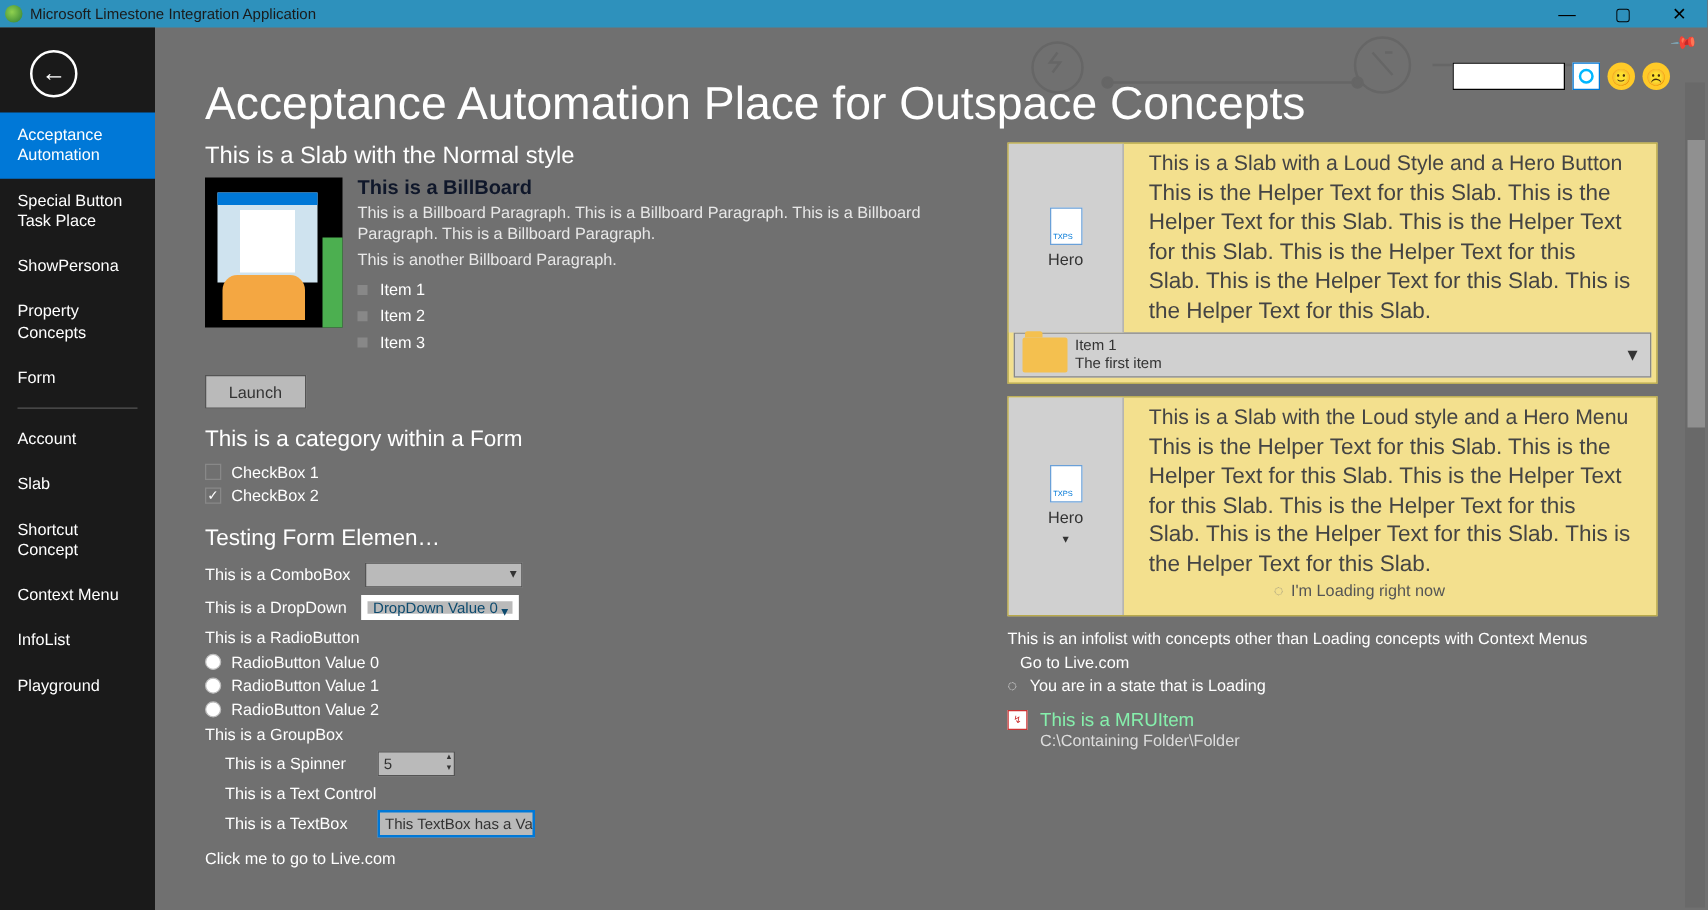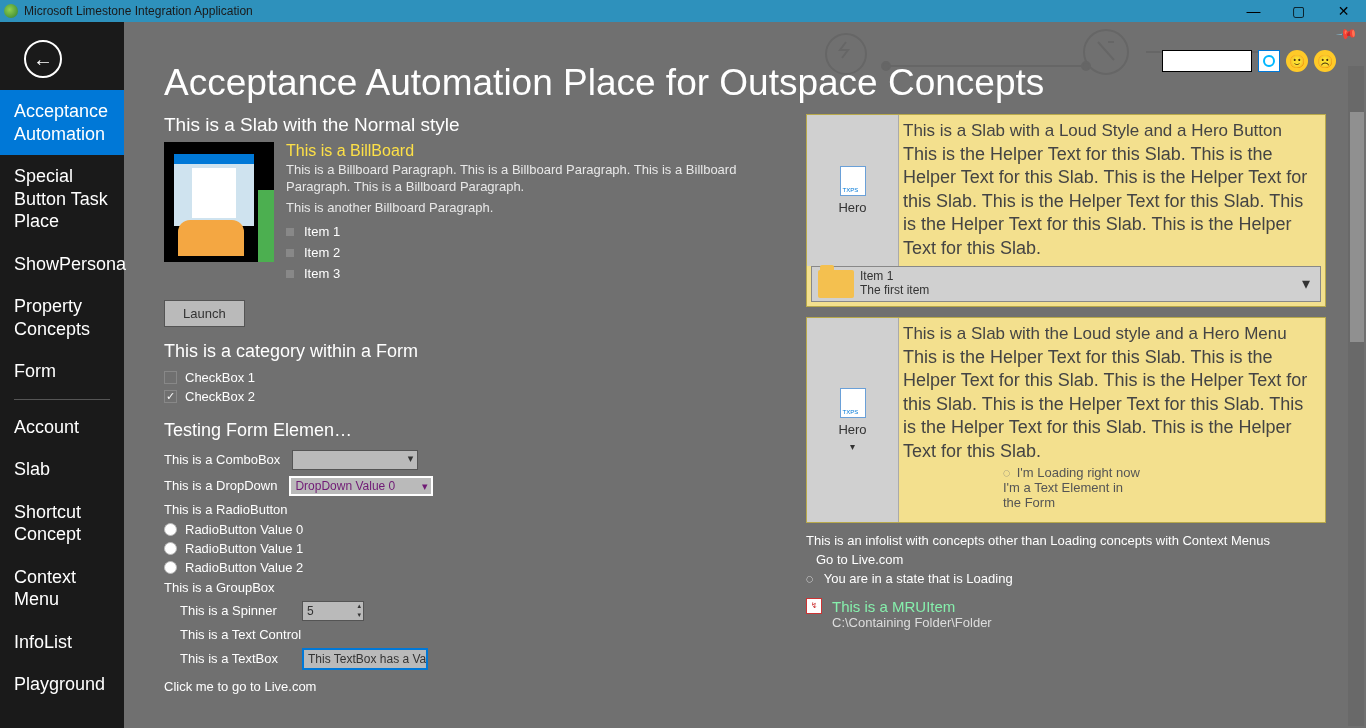--- a/index.html
+++ b/index.html
@@ -4,21 +4,21 @@
 <style>
   * { box-sizing: border-box; margin: 0; padding: 0; }
   body { font-family: "Segoe UI", Tahoma, sans-serif; background: #707070; width: 1366px; height: 728px; overflow: hidden; color: #fff; position: relative; }
   .titlebar { background: #2e91bc; height: 22px; display: flex; align-items: center; padding: 0 4px; font-size: 12px; color: #1a1a1a; }
   .titlebar .ico { width: 14px; height: 14px; margin-right: 6px; border-radius: 50%; background: radial-gradient(circle at 40% 40%, #8fd14f, #2e7d32); }
   .winbtns { position: absolute; right: 0; top: 0; display: flex; }
   .winbtn { width: 45px; height: 22px; display: flex; align-items: center; justify-content: center; font-size: 14px; color: #000; }
   .main { display: flex; height: calc(100% - 22px); }
   .sidebar { width: 124px; background: #1a1a1a; display: flex; flex-direction: column; }
   .backbtn { width: 38px; height: 38px; border: 2px solid #fff; border-radius: 50%; margin: 18px 0 12px 24px; display: flex; align-items: center; justify-content: center; color: #fff; font-size: 20px; }
-  .navitem { padding: 10px 14px; font-size: 18px; color: #fff; line-height: 1.25; cursor: pointer; }
+  .navitem { padding: 10px 14px; font-size: 13px; color: #fff; line-height: 1.25; cursor: pointer; }
   .navitem.active { background: #0078d7; }
   .navsep { border-top: 1px solid #555; margin: 6px 14px; }
   .content { flex: 1; position: relative; overflow: hidden; padding: 0; }
   .header-row { display: flex; align-items: flex-start; padding: 40px 40px 10px 40px; position: relative; }
   .page-title { font-size: 37px; font-weight: 300; color: #fff; }
   .topright { position: absolute; right: 30px; top: 28px; display: flex; align-items: center; gap: 6px; }
   .trbox { width: 90px; height: 22px; background: #fff; border: 1px solid #000; }
   .trsq { width: 22px; height: 22px; background: #fff; border: 1px solid #0078d7; display:flex;align-items:center;justify-content:center; }
   .trsq .ring { width: 12px; height: 12px; border: 2px solid #00b7ff; border-radius: 50%; }
   .face { width: 22px; height: 22px; border-radius: 50%; background: #ffca28; display:flex;align-items:center;justify-content:center;font-size:13px; }
@@ -26,49 +26,49 @@
   .col { flex: 1; min-width: 0; }
   .col-right { flex: 0 0 520px; }
   .slabtitle { font-size: 19px; font-weight: 300; color: #fff; margin-bottom: 6px; }
   .billrow { display: flex; gap: 12px; margin-bottom: 8px; }
   .billimg { width: 110px; height: 120px; background: #000; position: relative; }
   .billimg .win { position: absolute; top: 12px; left: 10px; width: 80px; height: 72px; background: #cfe3ef; border-top: 10px solid #0078d7; }
   .billimg .doc { position:absolute; top:26px; left:28px; width:44px; height:50px; background:#fff; }
   .billimg .hand { position:absolute; bottom:6px; left:14px; width:66px; height:36px; background:#f4a742; border-radius: 12px 12px 0 0; }
   .billimg .bar { position:absolute; right:0; top:48px; width:16px; height:72px; background:#4caf50; }
   .billbody { flex: 1; font-size: 13px; }
-  .billh { font-size: 16px; font-weight: 400; margin-bottom: 2px; color:#fde047; }
+  .billh { font-size: 16px; font-weight: 700; margin-bottom: 2px; color:#0f172a; }
   .billp { color: #e8e8e8; margin-bottom: 4px; line-height: 1.3; }
   .blist { list-style: none; margin-top: 4px; }
   .blist li { padding: 3px 0; font-size: 13px; color:#fff; }
   .blist li::before { content: ""; display: inline-block; width: 8px; height: 8px; background: #888; margin-right: 10px; vertical-align: middle; }
   .launchbtn { display: inline-block; background: #bababa; padding: 5px 18px; color: #333; font-size: 13px; border: 1px solid #545454; margin-top: 8px; cursor: pointer; }
   .cattitle { font-size: 18px; font-weight: 300; margin: 14px 0 6px; color:#fff; }
   .cbrow { font-size: 13px; display: flex; align-items: center; gap: 8px; padding: 2px 0; }
   .cb { width: 13px; height: 13px; border: 1px solid #888; background: transparent; display:inline-flex;align-items:center;justify-content:center;font-size:10px;color:#fff; }
   .cb.checked::after { content: "✓"; color:#fff; font-size:11px; }
   .formrow { font-size: 13px; display: flex; align-items: center; gap: 12px; padding: 3px 0; }
   .formlabel { min-width: 110px; color: #fff; }
   .combo { background: #bababa; border: 1px solid #545454; height: 20px; width: 126px; position: relative; }
   .combo::after { content: "▾"; position: absolute; right: 4px; top: 1px; color:#333; font-size:11px; }
-  .dd { background: #bababa; border: 2px solid #ffffff; height: 20px; width: 144px; padding: 0 4px; font-size: 12px; position:relative; color:#701a75; display:flex; align-items:center; }
+  .dd { background: #bababa; border: 5px solid #ffffff; height: 20px; width: 126px; padding: 0 4px; font-size: 12px; position:relative; color:#0c4a6e; display:flex; align-items:center; }
   .dd::after { content: "▾"; position: absolute; right: 4px; top: 2px; font-size:11px; }
   .radio { width: 13px; height: 13px; border-radius: 50%; border: 1px solid #bbb; background: #fff; }
   .gbrow { padding-left: 16px; }
   .spinner { width: 62px; height: 20px; background:#bababa; border:1px solid #545454; padding: 0 4px; font-size:12px; color:#333; position:relative; display:flex;align-items:center; }
   .spinner::after { content:"▴\A▾"; white-space:pre; position:absolute; right:2px; top:-1px; font-size:7px; line-height:9px; color:#333; text-align:center; }
   .tbox { width: 126px; height: 22px; border: 2px solid #0078d7; background:#bababa; color:#333; font-size:12px; padding:0 4px; display:flex; align-items:center; overflow:hidden; white-space:nowrap; }
   .linkt { color:#fff; font-size:13px; margin-top:6px; }
 
   .slab { background: #f3e08e; color: #333; border: 1px solid #b8a94b; margin-bottom: 10px; }
   .slabrow { display: flex; }
   .hero { width: 92px; background: #d0d0d0; border-right: 1px solid #aaa; display:flex; flex-direction:column; align-items:center; justify-content:center; font-size:13px; color:#333; gap:4px; padding:8px 0;}
   .hero .hicon { width: 26px; height: 30px; background: #fff; border: 1px solid #6aa0d8; position:relative; }
   .hero .hicon::after { content:"TXPS"; position:absolute; bottom:2px; left:2px; font-size:6px; color:#0078d7; }
-  .slabbody { flex:1; padding: 6px 4px; }
+  .slabbody { flex:1; padding: 6px 20px; }
   .slabh { font-size: 17px; font-weight: 400; color: #444; margin-bottom: 2px; }
   .slabp { font-size: 18px; line-height: 1.3; color: #444; }
   .ddrow { display:flex; align-items:center; background:#d0d0d0; border:1px solid #888; margin:0 4px 4px; height:36px; }
   .ddrow .folder { width:36px; height:28px; margin:0 6px; background:#f4c04f; border-radius:2px; position:relative; }
   .ddrow .folder::before { content:""; position:absolute; top:-5px; left:2px; width:14px; height:5px; background:#f4c04f; border-radius:2px 2px 0 0; }
   .ddrow .ddtxt { font-size:12px; color:#333; line-height:1.15; }
   .ddrow .ddarr { margin-left:auto; padding:0 10px; color:#333; }
   .loadsec { padding: 2px 0 6px 100px; font-size:13px; color:#555; }
   .loadsec .spinner-icon { color:#777; margin-right:6px; }
   .plain { font-size: 13px; color: #fff; margin: 4px 0; }
@@ -248,21 +248,20 @@
             <div class="hero">
                 <span class="hicon"></span>
                 <span>Hero</span>
                 <span style="font-size:10px">▾</span>
               </div>
             <div class="slabbody">
               <div class="slabh">This is a Slab with the Loud style and a Hero Menu</div>
               <div class="slabp">This is the Helper Text for this Slab. This is the Helper Text for this Slab. This is the Helper Text for this Slab. This is the Helper Text for this Slab. This is the Helper Text for this Slab. This is the Helper Text for this Slab.</div>
               <div class="loadsec">
                 <div><span class="spinner-icon">◌</span><span>I'm Loading right now</span></div>
-                <div style="max-width:140px">I'm a Text Element in the Form</div>
               </div>
             </div>
           </div>
         </div>
 
         <div class="plain">This is an infolist with concepts other than Loading concepts with Context Menus</div>
         <div class="linkline">Go to Live.com</div>
         <div class="staterow">
             <span>◌</span>
             <span>You are in a state that is Loading</span>

